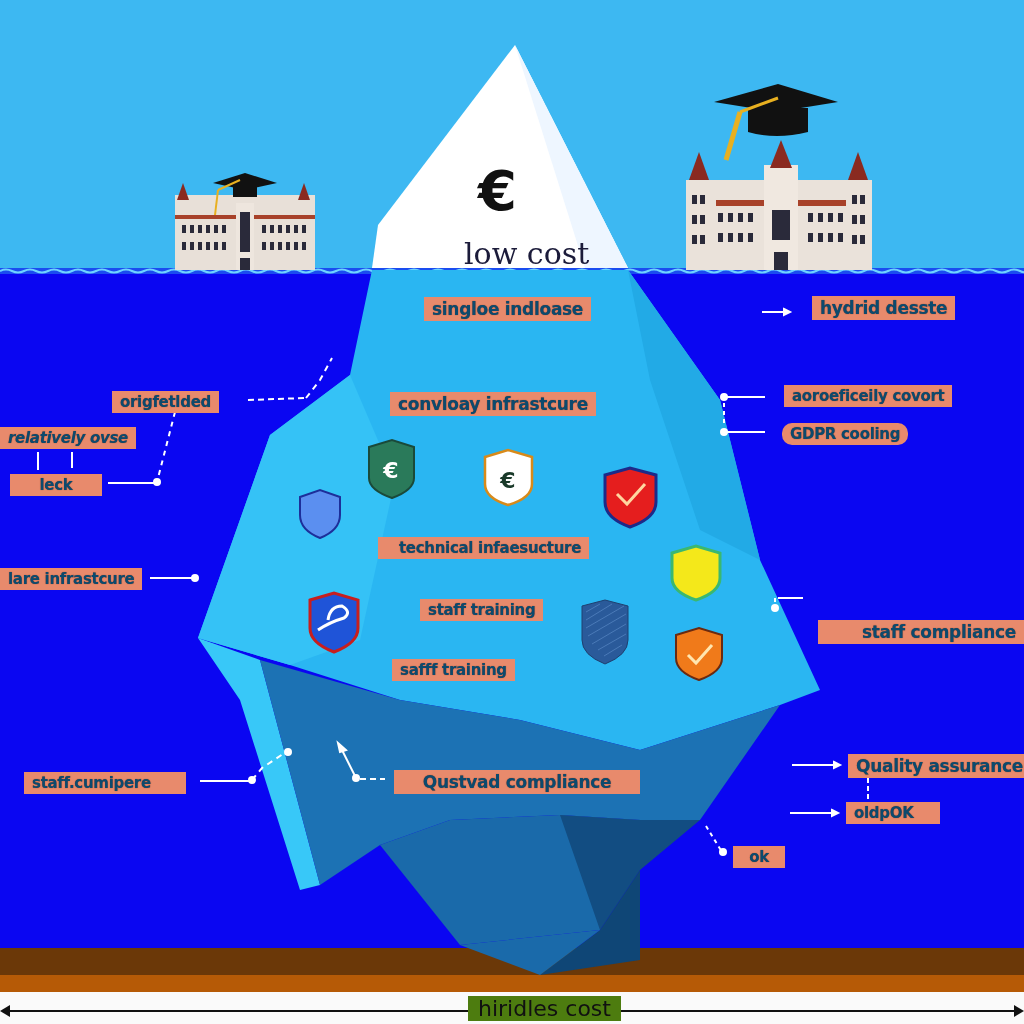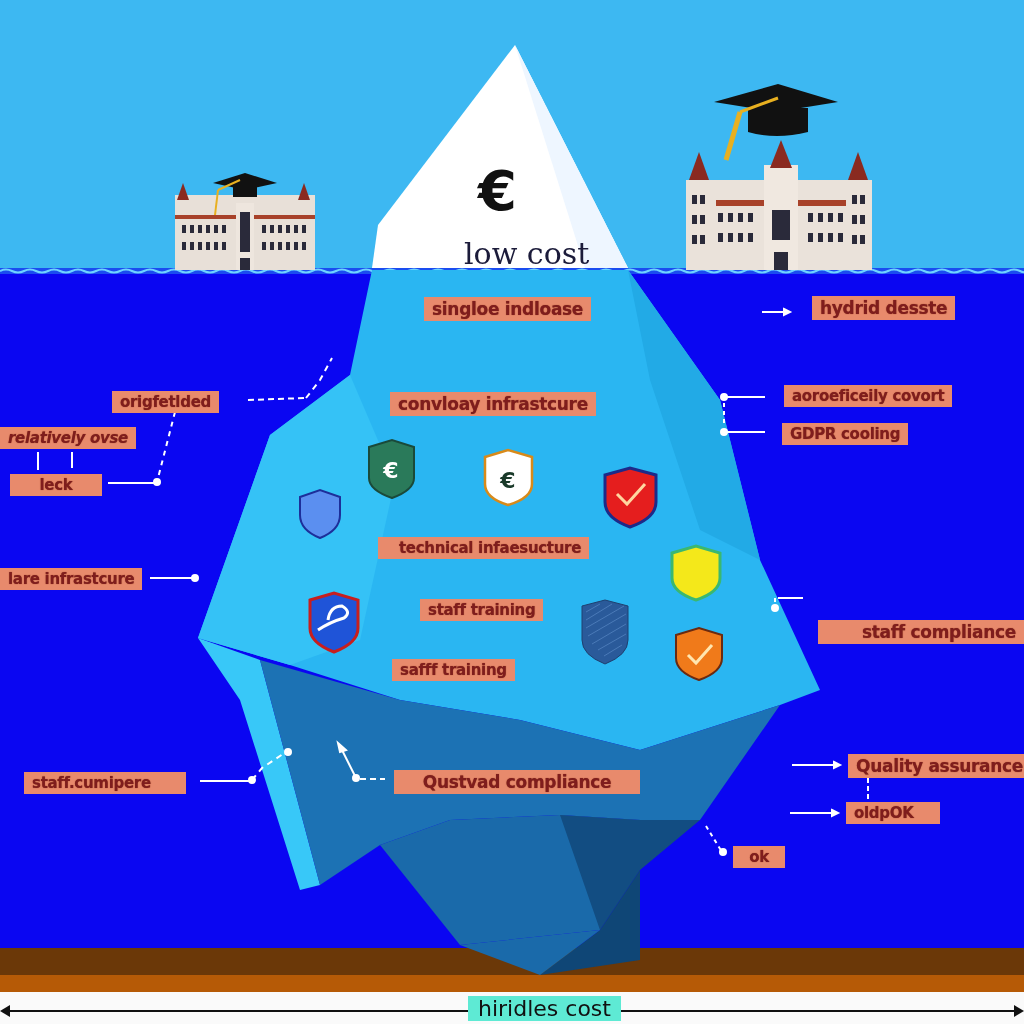--- a/index.html
+++ b/index.html
@@ -3,25 +3,25 @@
 <meta charset="utf-8">
 <style>
   html, body { margin: 0; padding: 0; }
   body { width: 1024px; height: 1024px; position: relative; overflow: hidden; font-family: "DejaVu Sans", sans-serif; background: #3db8f2; }
   .sky { position: absolute; left: 0; top: 0; width: 1024px; height: 272px; background: #3db8f2; }
   .sea { position: absolute; left: 0; top: 270px; width: 1024px; height: 678px; background: #0a06f2; }
   .seafloor1 { position: absolute; left: 0; top: 948px; width: 1024px; height: 30px; background: #6b3808; }
   .seafloor2 { position: absolute; left: 0; top: 975px; width: 1024px; height: 18px; background: #b65a06; }
   .ground { position: absolute; left: 0; top: 992px; width: 1024px; height: 32px; background: #fafafa; }
   svg.scene { position: absolute; left: 0; top: 0; }
-  .tag { position: absolute; background: #e88a6c; color: #7f1d1d; font-family: "DejaVu Sans", sans-serif; font-weight: bold; font-size: 15px; line-height: 22px; height: 22px; padding: 0 8px; white-space: nowrap; text-shadow: 0 0 1px #8b3a1e; letter-spacing: -0.3px; }
+  .tag { position: absolute; background: #e88a6c; color: #0c4a6e; font-family: "DejaVu Sans", sans-serif; font-weight: bold; font-size: 15px; line-height: 22px; height: 22px; padding: 0 8px; white-space: nowrap; text-shadow: 0 0 1px #8b3a1e; letter-spacing: -0.3px; }
   .tag.lg { font-size: 17px; height: 24px; line-height: 24px; }
   .tip-euro { position: absolute; left: 478px; top: 158px; font-size: 56px; font-weight: bold; color: #111; font-family: "DejaVu Sans", sans-serif; }
   .tip-label { position: absolute; left: 464px; top: 236px; font-size: 30px; color: #1b1b3a; font-family: "DejaVu Serif", serif; }
-  .bottom-label { position: absolute; left: 468px; top: 996px; font-size: 22px; color: #111; background: #5eead4; padding: 0 10px; font-family: "DejaVu Sans", sans-serif; }
+  .bottom-label { position: absolute; left: 468px; top: 996px; font-size: 22px; color: #111; background: #4d7c0f; padding: 0 10px; font-family: "DejaVu Sans", sans-serif; }
 </style>
 </head>
 <body>
 
 <div class="sky"></div>
 <div class="sea"></div>
 <div class="seafloor1"></div>
 <div class="seafloor2"></div>
 <div class="ground"></div>
 
@@ -222,21 +222,21 @@
 <div class="tip-euro">€</div>
 <div class="tip-label">low cost</div>
 
 <div class="tag lg" style="left:424px;top:297px;">singloe indloase</div>
 <div class="tag lg" style="left:812px;top:296px;">hydrid desste</div>
 <div class="tag lg" style="left:390px;top:392px;">convloay infrastcure</div>
 <div class="tag" style="left:112px;top:391px;">origfetlded</div>
 <div class="tag" style="left:0px;top:427px;font-style:italic;">relatively ovse</div>
 <div class="tag" style="left:10px;top:474px;width:76px;text-align:center;">leck</div>
 <div class="tag" style="left:784px;top:385px;">aoroeficeily covort</div>
-<div class="tag" style="left:782px;top:423px;">GDPR cooling</div>
+<div class="tag" style="left:782px;top:423px;border-radius:10px;">GDPR cooling</div>
 <div class="tag" style="left:378px;top:537px;padding-left:21px;">technical infaesucture</div>
 <div class="tag" style="left:0px;top:568px;">lare infrastcure</div>
 <div class="tag" style="left:420px;top:599px;">staff training</div>
 <div class="tag lg" style="left:818px;top:620px;width:190px;text-align:right;">staff compliance</div>
 <div class="tag" style="left:392px;top:659px;">safff training</div>
 <div class="tag" style="left:24px;top:772px;width:146px;">staff.cumipere</div>
 <div class="tag lg" style="left:394px;top:770px;width:230px;text-align:center;">Qustvad compliance</div>
 <div class="tag lg" style="left:848px;top:754px;">Quality assurance</div>
 <div class="tag" style="left:846px;top:802px;width:78px;">oldpOK</div>
 <div class="tag" style="left:733px;top:846px;width:36px;text-align:center;">ok</div>

